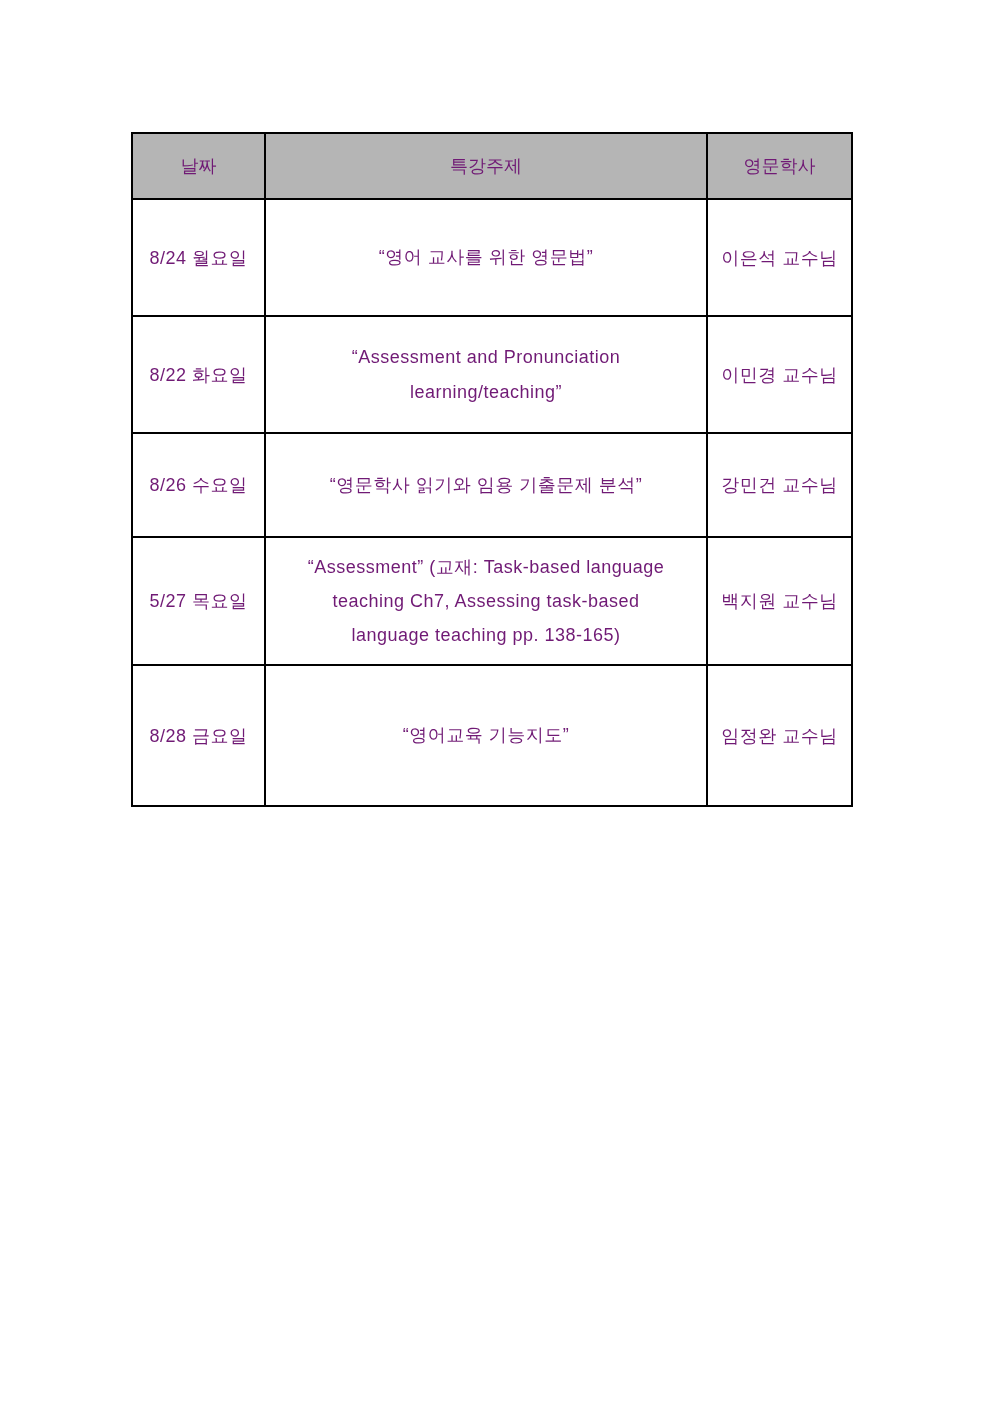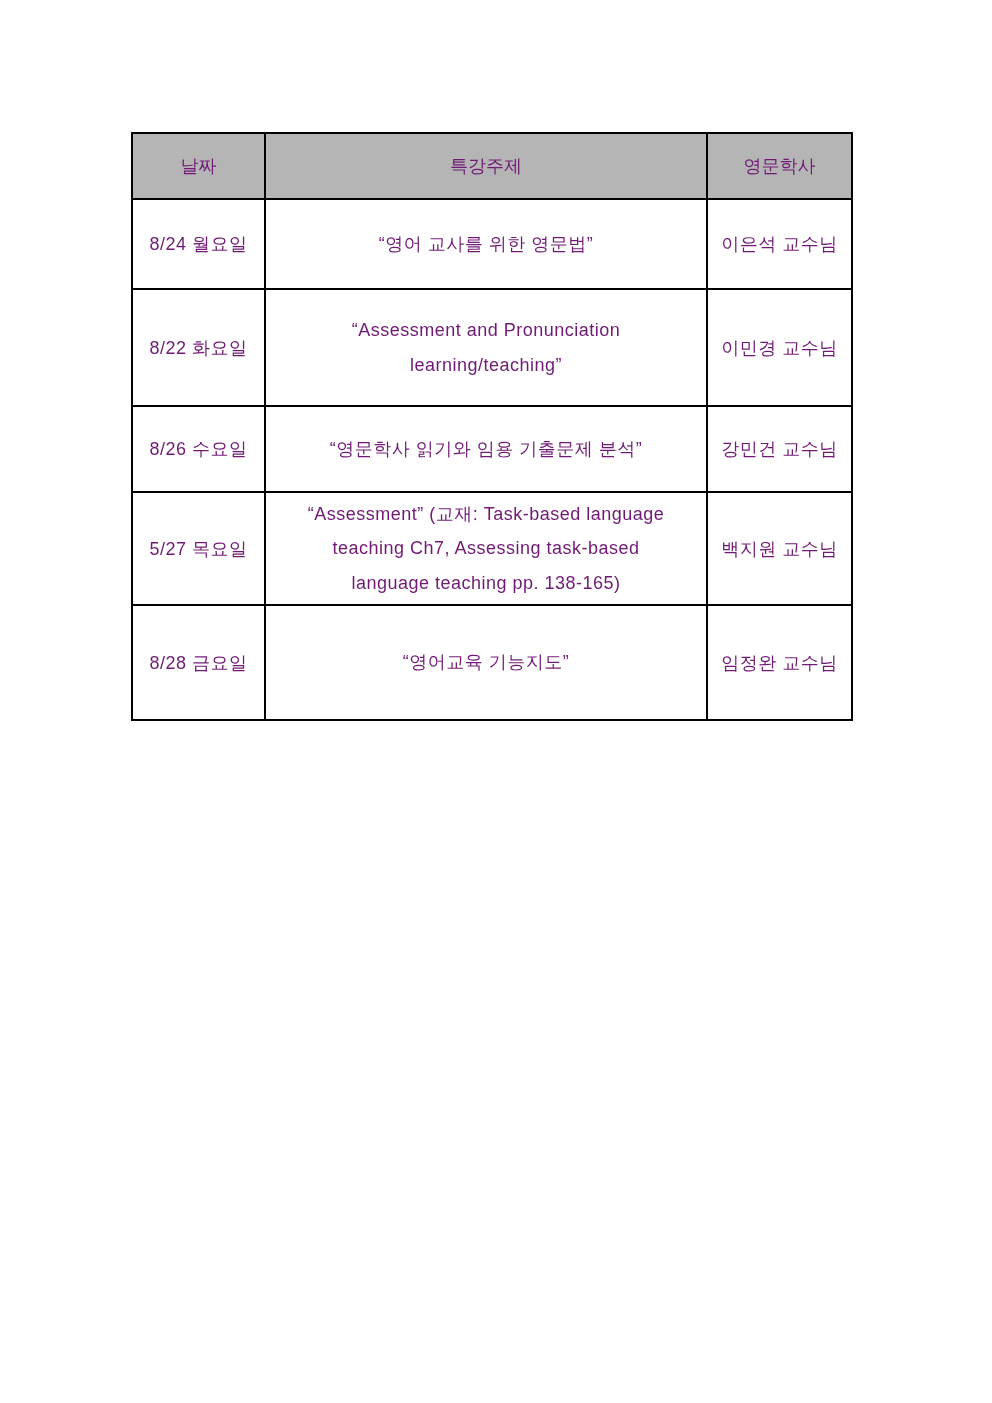--- a/index.html
+++ b/index.html
@@ -35,25 +35,25 @@
     box-sizing: border-box;
   }
   .schedule-table th {
     background: #b5b5b5;
     height: 66px;
     font-weight: 400;
   }
   .col-date  { width: 133px; }
   .col-topic { width: 442px; }
   .col-prof  { width: 145px; }
-  .row-1 td { height: 90px; }
+  .row-1 td { height: 117px; }
   .row-2 td { height: 117px; }
-  .row-3 td { height: 86px; }
-  .row-4 td { height: 113px; }
-  .row-5 td { height: 115px; }
+  .row-3 td { height: 104px; }
+  .row-4 td { height: 128px; }
+  .row-5 td { height: 141px; }
   td.topic-cell {
     white-space: pre-line;
     line-height: 1.9;
     letter-spacing: 0.5px;
     margin-left: 16px;
   }
   td.date-cell, td.prof-cell {
     letter-spacing: 0.5px;
   }
 </style>

